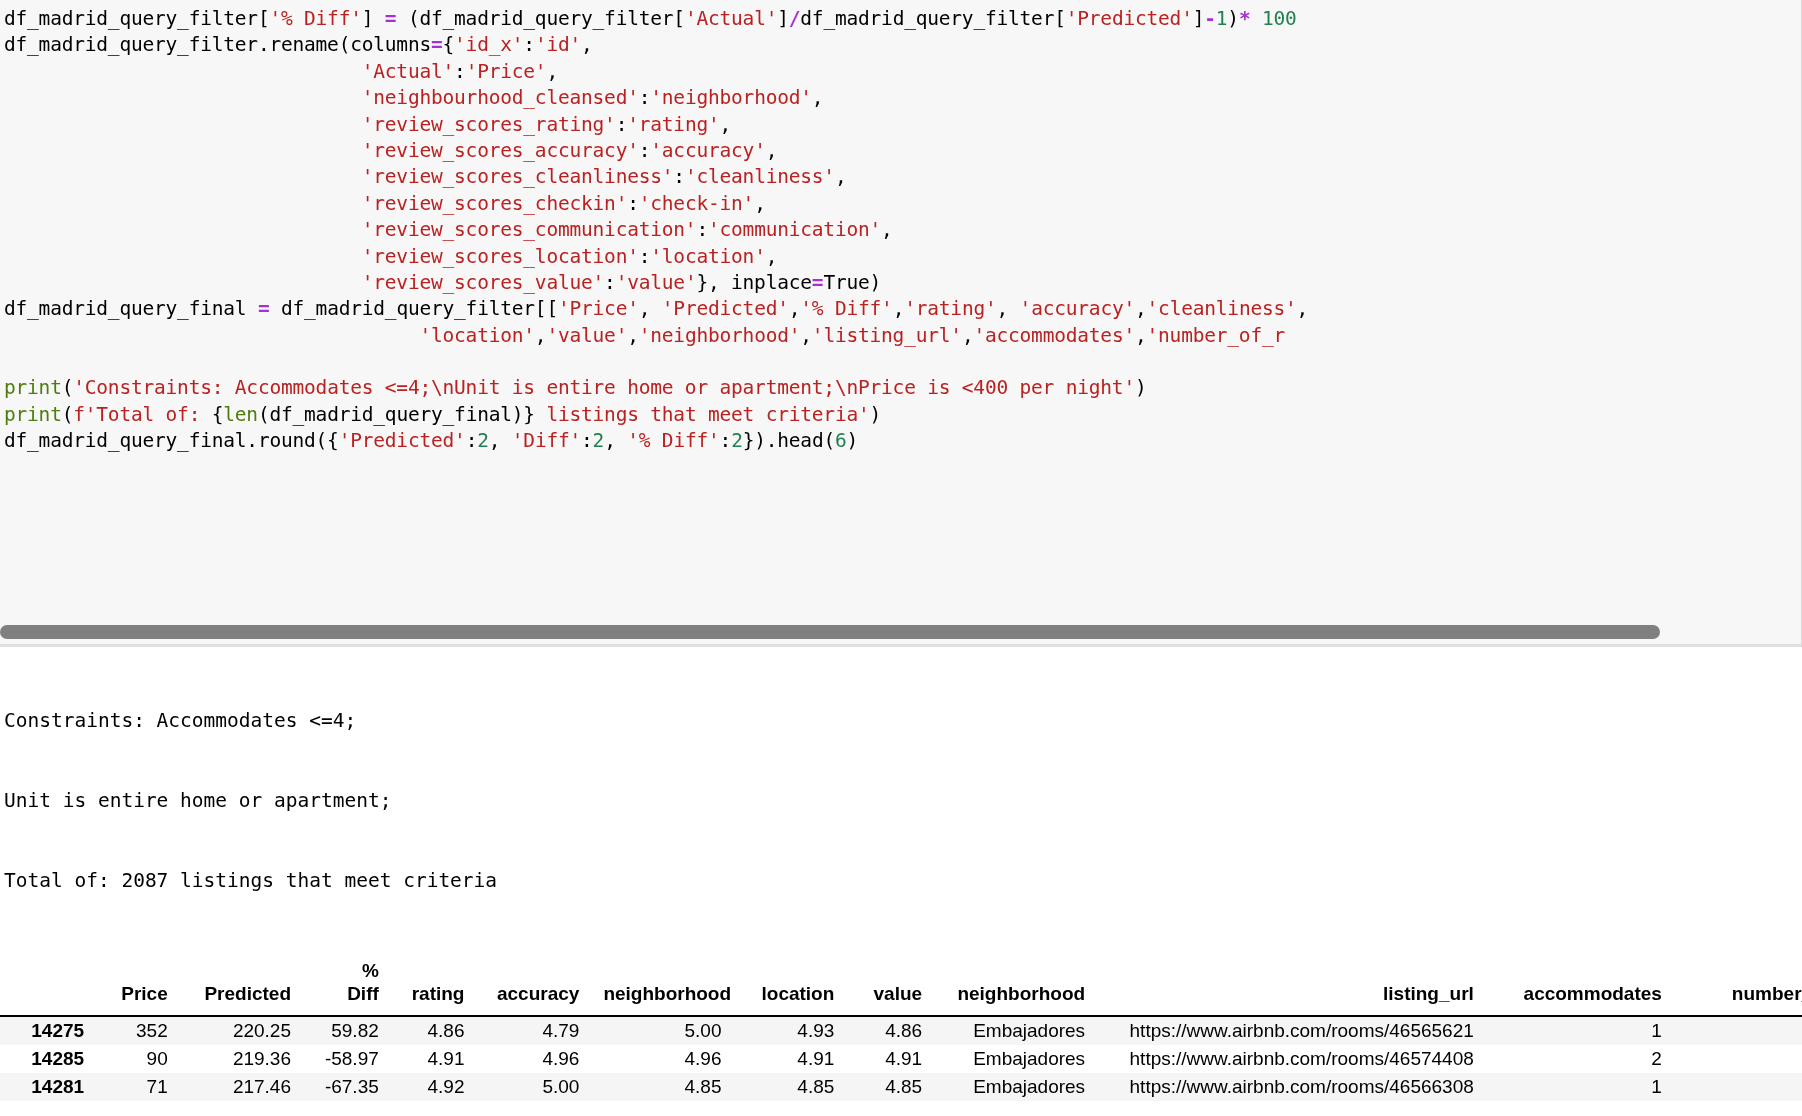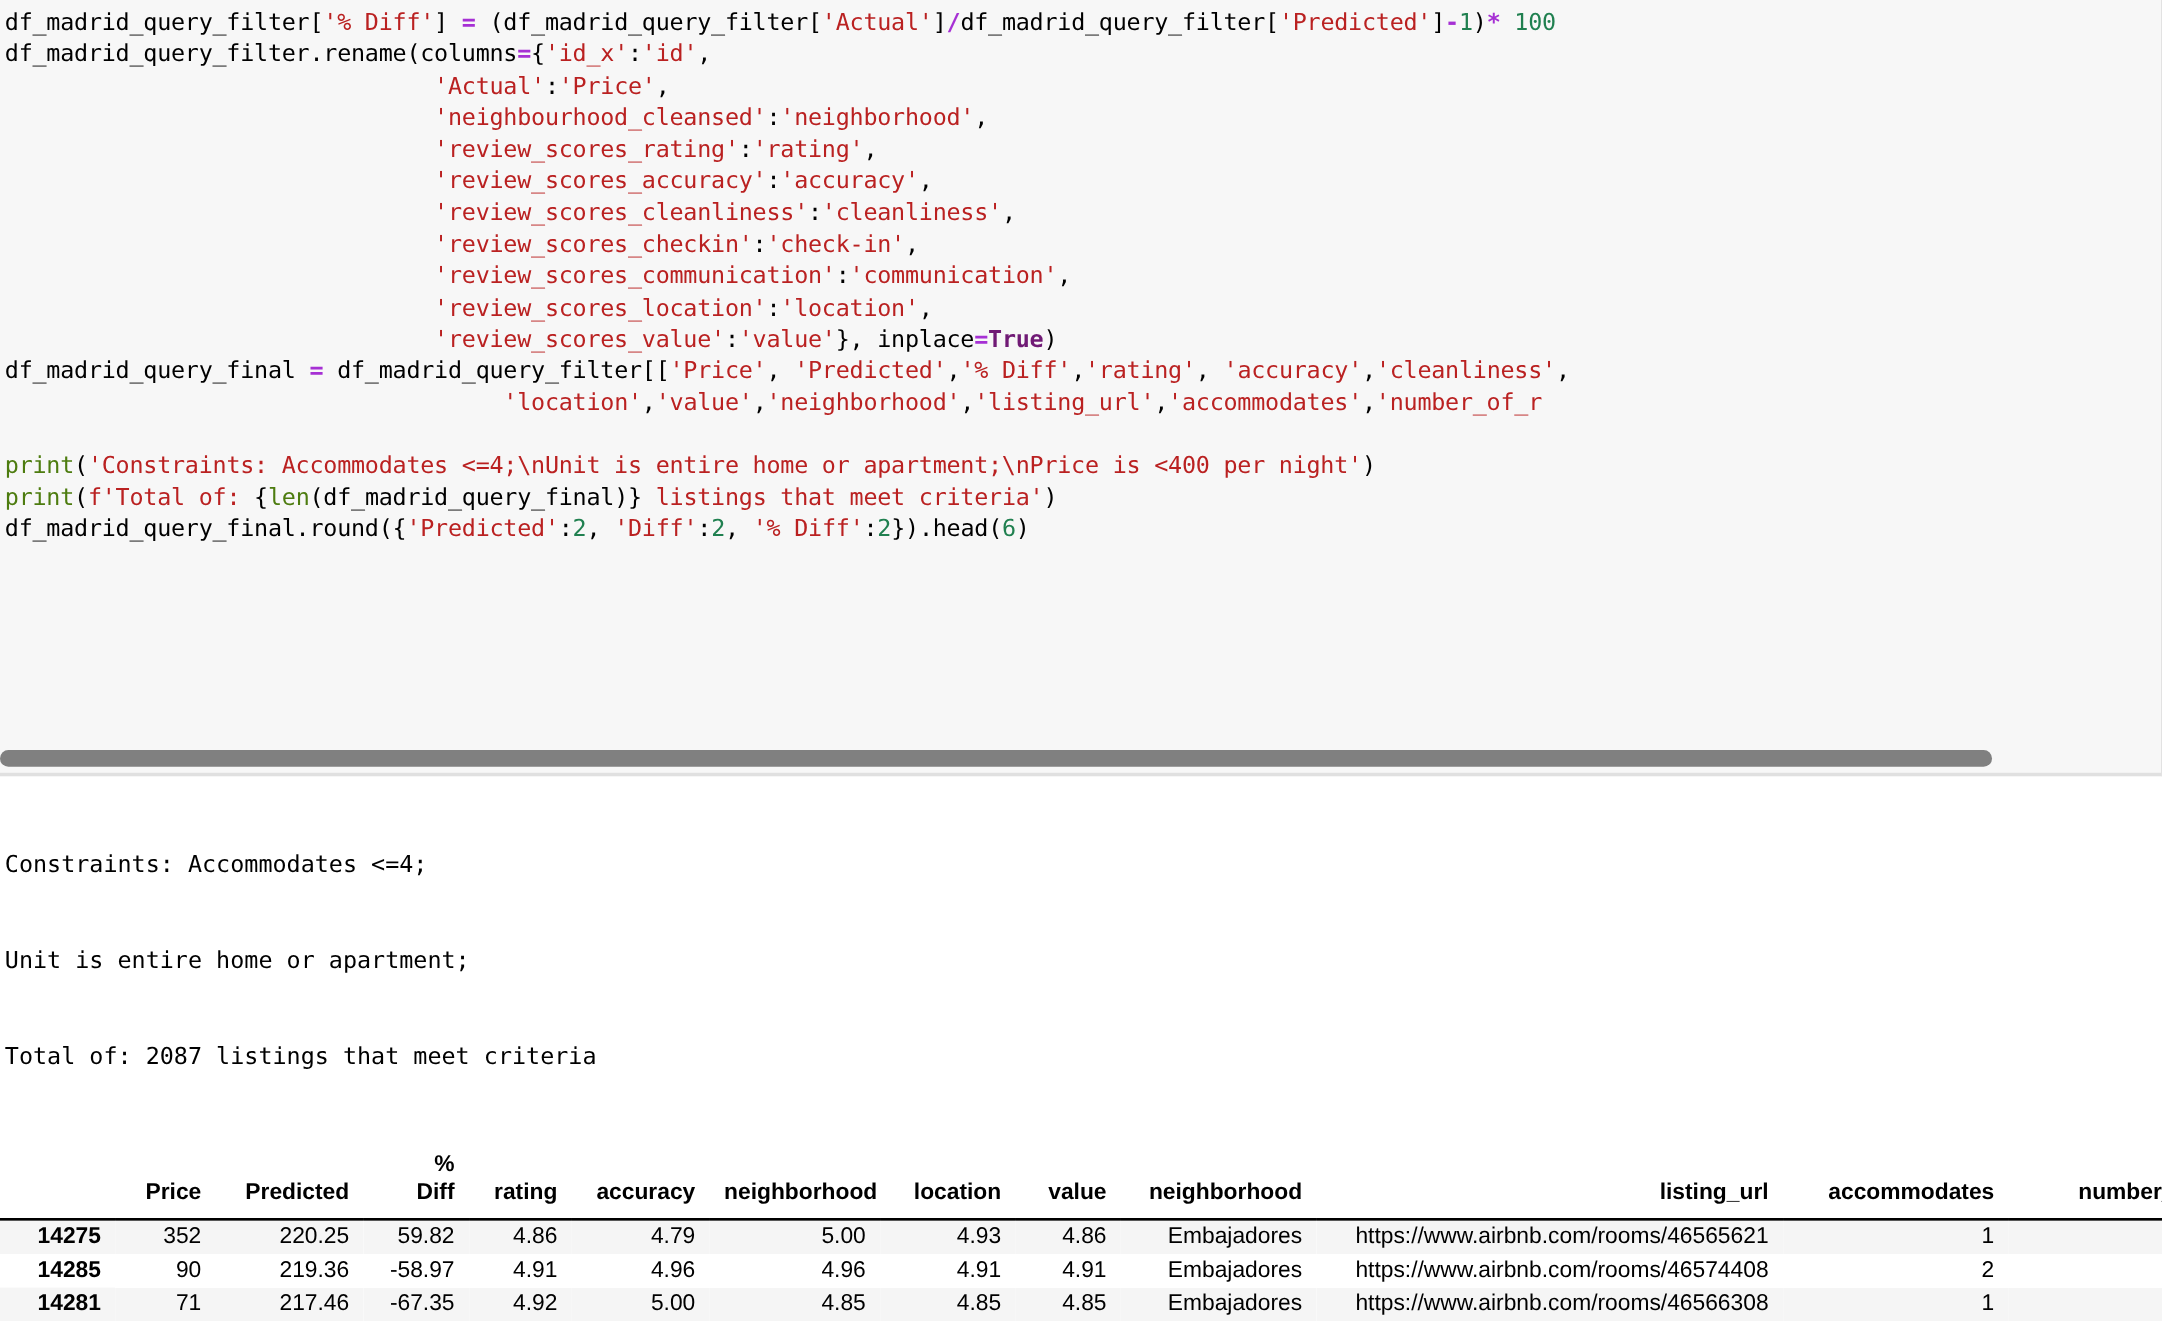--- a/index.html
+++ b/index.html
@@ -34,21 +34,21 @@
     letter-spacing: -0.2px;
   }
   .code-line {
     white-space: pre;
     height: 26.4px;
   }
   .tok-plain   { color: #000000; }
   .tok-str     { color: #ba2121; }
   .tok-num     { color: #208050; }
   .tok-op      { color: #a630d4; font-weight: bold; }
-  .tok-kw      { color: #701a75; font-weight: bold; }
+  .tok-kw      { color: #000000; font-weight: normal; }
   .tok-builtin { color: #4d7c0f; }
 
   
   .cell-scrollbar {
     position: absolute;
     left: 0;
     right: 0;
     bottom: 8px;
     height: 14px;
   }

